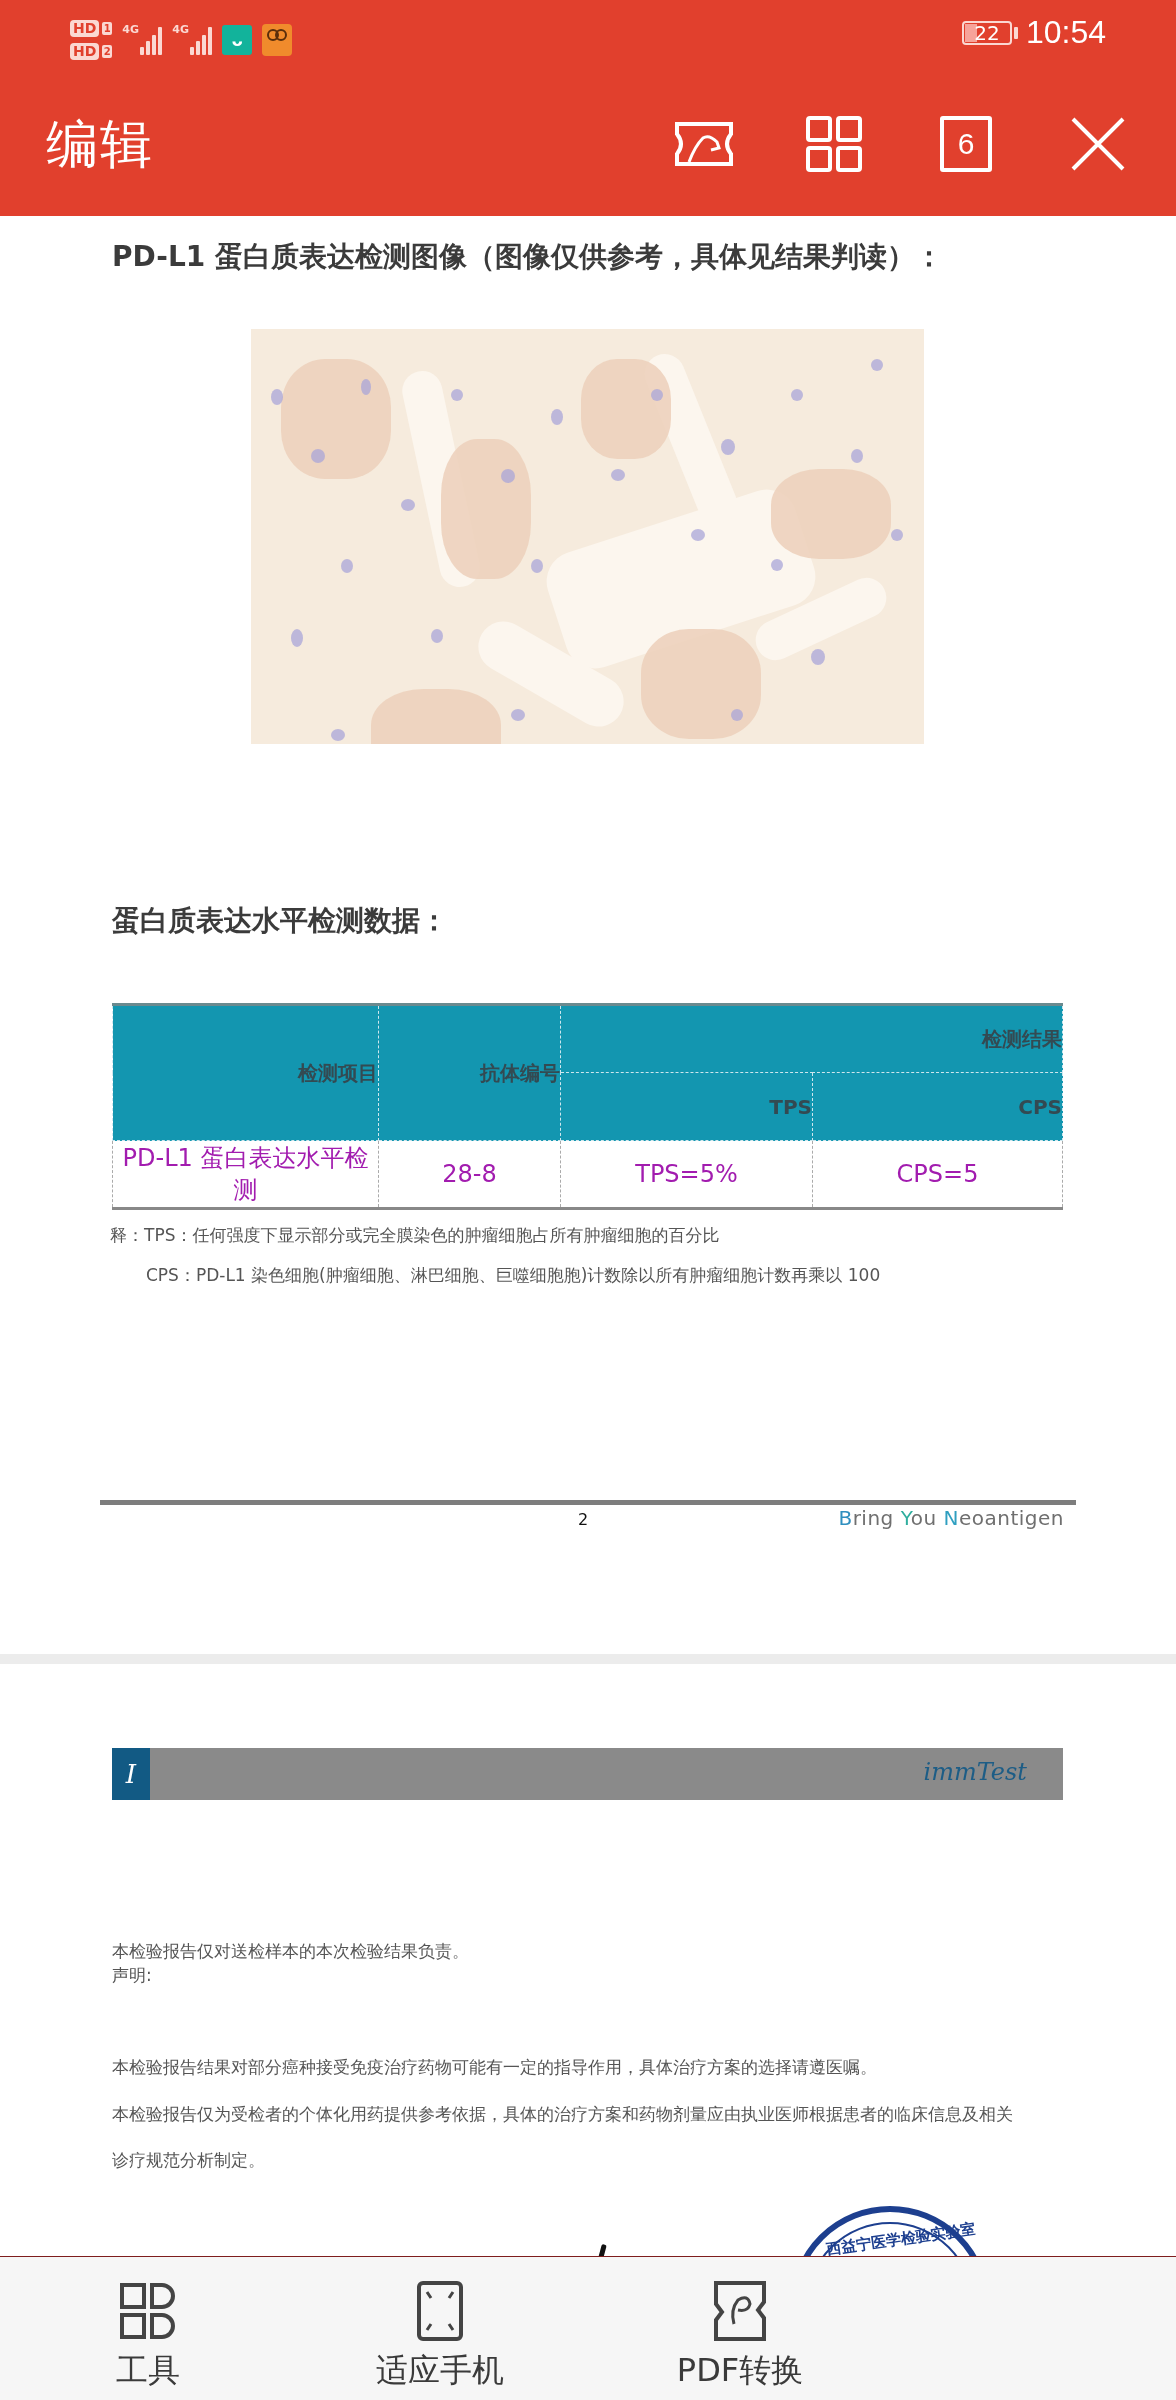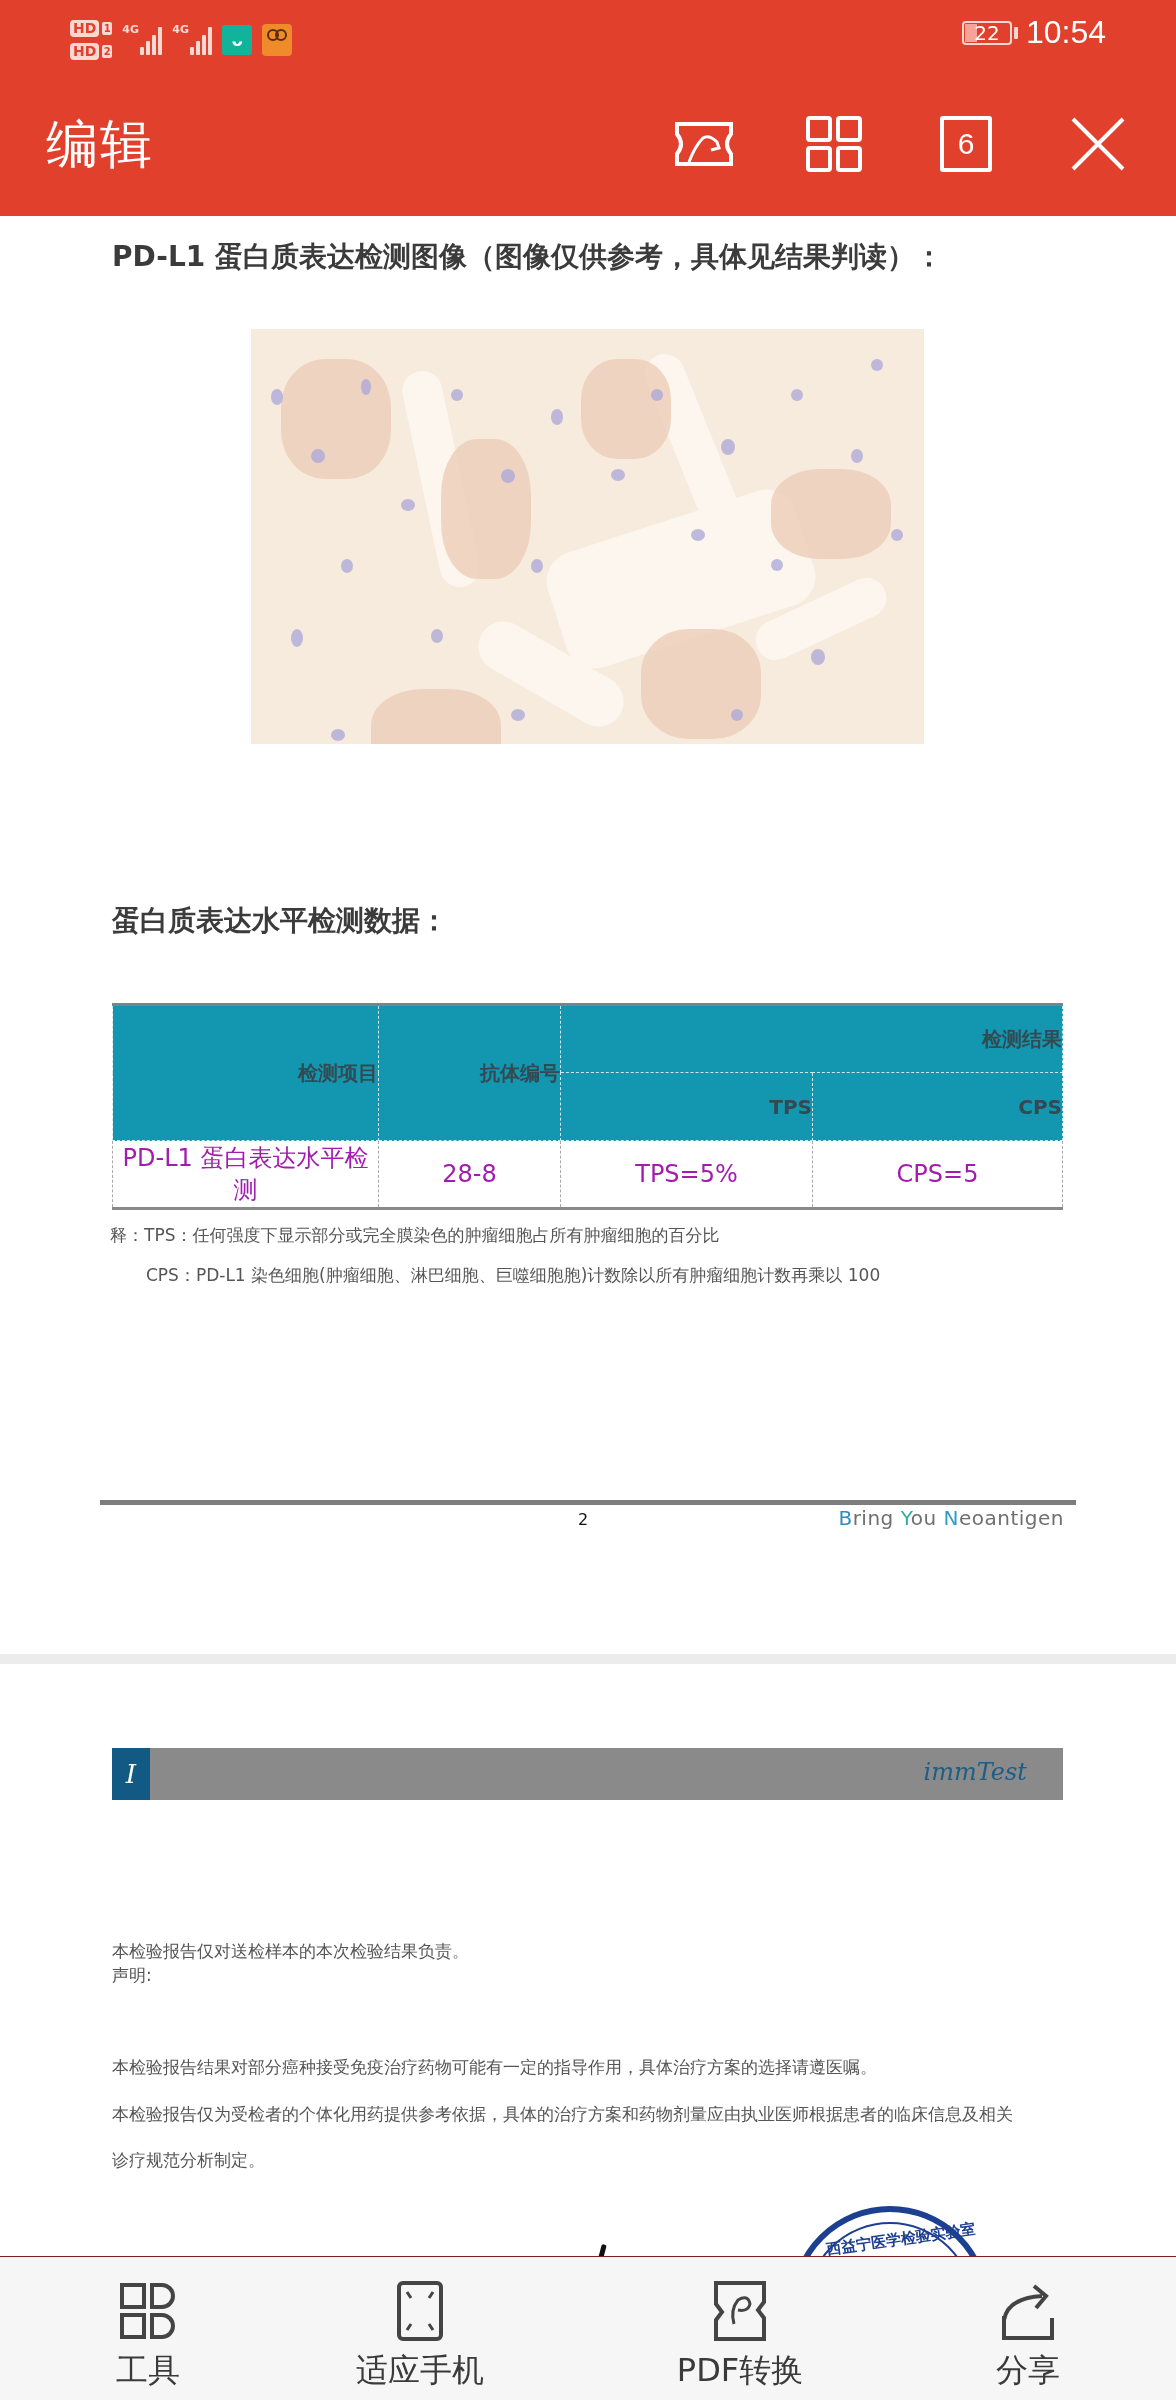--- a/index.html
+++ b/index.html
@@ -228,41 +228,31 @@
     <div class="bb-icon">
       <svg width="60" height="60" viewBox="0 0 60 60" fill="none" stroke="#444" stroke-width="4">
         <rect x="4" y="4" width="22" height="22"></rect>
           <path d="M34 4 H44 A11 11 0 0 1 44 26 H34 Z"></path>
         <rect x="4" y="34" width="22" height="22"></rect>
           <path d="M34 34 H44 A11 11 0 0 1 44 56 H34 Z"></path>
       </svg>
     </div>
     <span class="bb-label">工具</span>
   </div>
-  <div class="bb-item" style="left:340px;width:160px">
+  <div class="bb-item" style="left:360px;width:160px">
     <div class="bb-icon">
       <svg width="50" height="62" viewBox="0 0 50 62" fill="none" stroke="#444" stroke-width="4">
         <rect x="4" y="3" width="42" height="56" rx="4"></rect>
         <path d="M12 12 L16 18 M38 12 L34 18 M12 50 L16 44 M38 50 L34 44" stroke-width="3"></path>
       </svg>
     </div>
     <span class="bb-label">适应手机</span>
   </div>
   <div class="bb-item" style="left:660px;width:160px">
     <div class="bb-icon">
       <svg width="56" height="62" viewBox="0 0 56 62" fill="none" stroke="#444" stroke-width="4">
         <path d="M4 3 H52 V22 L46 30 L52 38 V59 H4 V40 L10 32 L4 24 Z"></path>
         <path d="M22 44 Q18 30 26 20 Q36 14 38 24 Q36 32 26 30" stroke-width="3"></path>
       </svg>
     </div>
     <span class="bb-label">PDF转换</span>
   </div>
-  <div class="bb-item" style="left:968px;width:120px">
-    <div class="bb-icon">
-      <svg width="60" height="62" viewBox="0 0 60 62" fill="none" stroke="#444" stroke-width="4">
-        <path d="M6 36 V58 H54 V38"></path>
-        <path d="M6 40 Q10 18 44 16"></path>
-        <path d="M36 6 L48 16 L38 28"></path>
-      </svg>
-    </div>
-    <span class="bb-label">分享</span>
-  </div>
 </div>
 
 </body></html>

